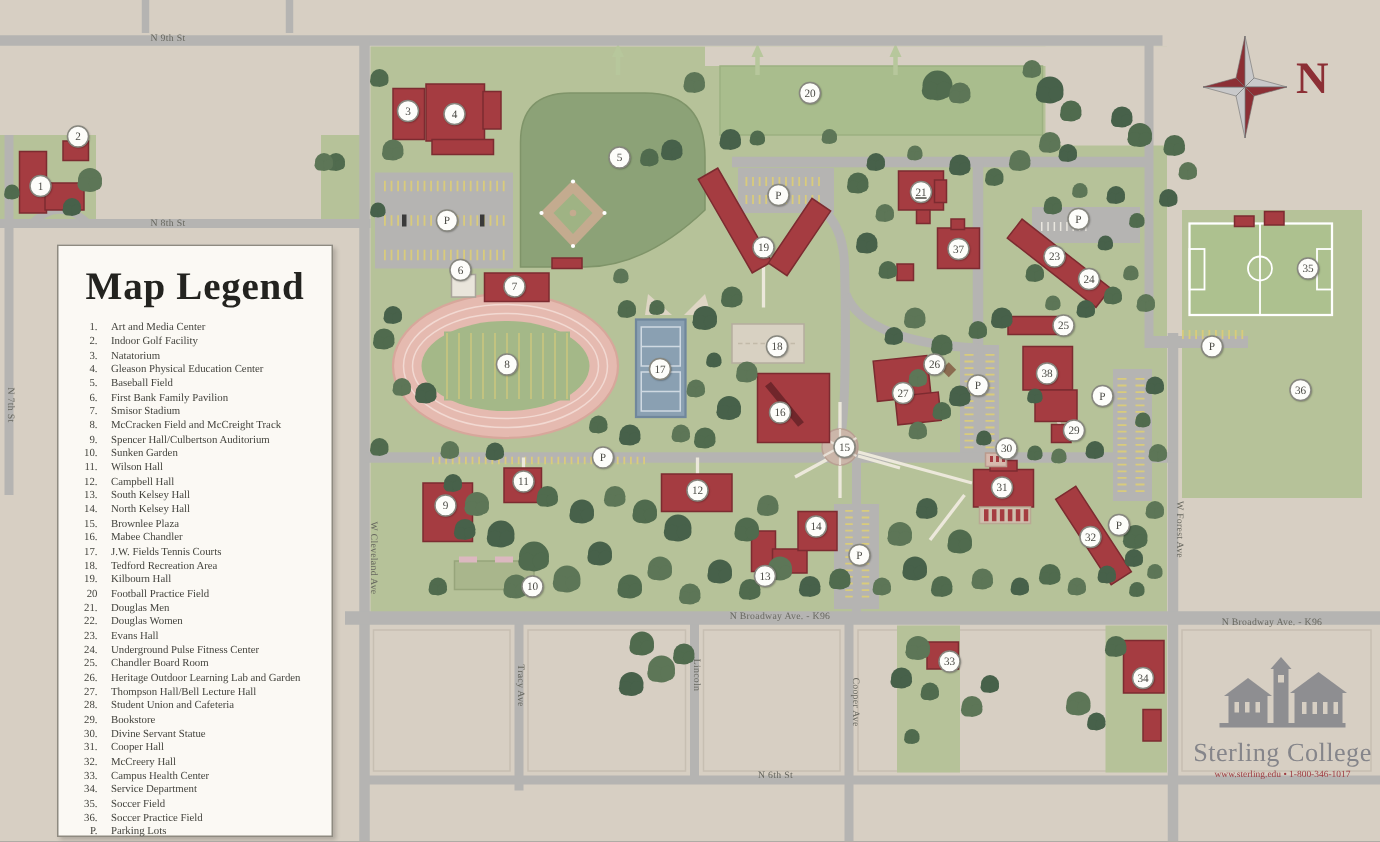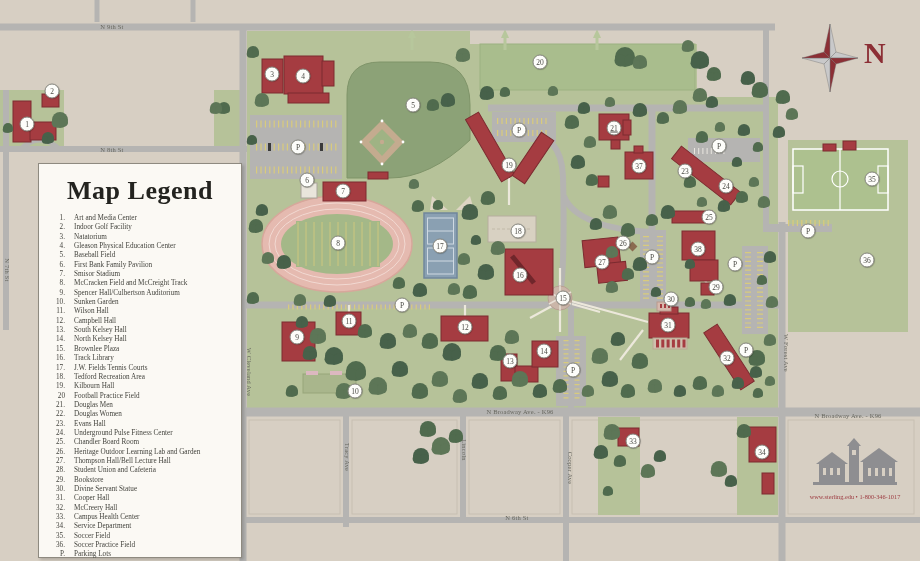--- a/index.html
+++ b/index.html
@@ -8,21 +8,21 @@
   #map-svg{position:absolute;left:0;top:0;}
   
   .marker{position:absolute;width:13px;height:13px;border-radius:50%;
           background:#fdfdfa;border:1px solid #87877f;color:#4c4c46;
           font-size:7.5px;line-height:13px;text-align:center;
           transform:translate(-50%,-50%);box-shadow:.5px .5px 1px rgba(0,0,0,.25);}
   .street{position:absolute;font-size:6.5px;color:#67675f;letter-spacing:.2px;
           white-space:nowrap;transform:translate(-50%,-50%);}
   .street.rot{transform:translate(-50%,-50%) rotate(90deg);}
   
-  #legend{position:absolute;left:38px;top:163px;width:204px;height:395px;
+  #legend{position:absolute;left:38px;top:163px;width:184px;height:395px;
           background:#fbf9f4;border:1px solid #8e8a80;box-shadow:2px 2px 3px rgba(0,0,0,.18);
           box-sizing:border-box;}
   #legend h1{margin:12px 4px 8px;text-align:center;font-size:26px;font-weight:bold;
              color:#23231f;letter-spacing:.5px;}
   .lg-row{display:flex;line-height:9.35px;font-size:7.2px;color:#44443e;}
   .lg-num{width:26px;text-align:right;padding-right:9px;flex:none;}
   .lg-label{flex:1;}
   
   #thompson{position:absolute;left:455px;top:13px;width:200px;text-align:center;}
   #thompson .t1{font-size:8px;font-weight:bold;color:#5e5d54;}
@@ -649,31 +649,31 @@
       <div class="marker" style="left: 272px; top: 74px;">3</div>
       <div class="marker" style="left: 303px; top: 76px;">4</div>
       <div class="marker" style="left: 413px; top: 105px;">5</div>
       <div class="marker" style="left: 307px; top: 180px;">6</div>
       <div class="marker" style="left: 343px; top: 191px;">7</div>
       <div class="marker" style="left: 338px; top: 243px;">8</div>
       <div class="marker" style="left: 297px; top: 337px;">9</div>
       <div class="marker" style="left: 323px; top: 391px; margin-left: 32px;">10</div>
       <div class="marker" style="left: 349px; top: 321px;">11</div>
       <div class="marker" style="left: 465px; top: 327px;">12</div>
-      <div class="marker" style="left: 510px; top: 361px;">13</div>
+      <div class="marker" style="left: 510px; top: 384px;">13</div>
       <div class="marker" style="left: 544px; top: 351px;">14</div>
       <div class="marker" style="left: 563px; top: 298px;">15</div>
       <div class="marker" style="left: 520px; top: 275px;">16</div>
       <div class="marker" style="left: 440px; top: 246px;">17</div>
       <div class="marker" style="left: 518px; top: 231px;">18</div>
       <div class="marker" style="left: 509px; top: 165px;">19</div>
       <div class="marker" style="left: 540px; top: 62px;">20</div>
       <div class="marker" style="left: 614px; top: 128px; text-decoration: underline;">21</div>
       <div class="marker" style="left: 639px; top: 166px;">37</div>
-      <div class="marker" style="left: 685px; top: 171px;">23</div>
+      <div class="marker" style="left: 703px; top: 171px;">23</div>
       <div class="marker" style="left: 726px; top: 186px;">24</div>
       <div class="marker" style="left: 709px; top: 217px;">25</div>
       <div class="marker" style="left: 623px; top: 243px;">26</div>
       <div class="marker" style="left: 602px; top: 262px;">27</div>
       <div class="marker" style="left: 698px; top: 249px;">38</div>
       <div class="marker" style="left: 716px; top: 287px;">29</div>
       <div class="marker" style="left: 671px; top: 299px;">30</div>
       <div class="marker" style="left: 668px; top: 325px;">31</div>
       <div class="marker" style="left: 727px; top: 358px;">32</div>
       <div class="marker" style="left: 633px; top: 441px;">33</div>
@@ -775,21 +775,21 @@
         <div class="lg-row">
           <span class="lg-num">14.</span>
           <span class="lg-label">North Kelsey Hall</span>
         </div>
         <div class="lg-row">
           <span class="lg-num">15.</span>
           <span class="lg-label">Brownlee Plaza</span>
         </div>
         <div class="lg-row">
           <span class="lg-num">16.</span>
-          <span class="lg-label">Track Library</span>
+          <span class="lg-label">Mabee Chandler</span>
         </div>
         <div class="lg-row">
           <span class="lg-num">17.</span>
           <span class="lg-label">J.W. Fields Tennis Courts</span>
         </div>
         <div class="lg-row">
           <span class="lg-num">18.</span>
           <span class="lg-label">Tedford Recreation Area</span>
         </div>
         <div class="lg-row">
@@ -884,15 +884,16 @@
         <rect x="30" y="30" width="3" height="7" fill="#d7cfc3"></rect>
         <rect x="56" y="22" width="32" height="22"></rect>
         <polygon points="53,24 91,24 72,10"></polygon>
         <rect x="61" y="30" width="3" height="8" fill="#d7cfc3"></rect>
         <rect x="68" y="30" width="3" height="8" fill="#d7cfc3"></rect>
         <rect x="75" y="30" width="3" height="8" fill="#d7cfc3"></rect>
         <rect x="82" y="30" width="3" height="8" fill="#d7cfc3"></rect>
         <rect x="6" y="44" width="84" height="3"></rect>
       </g>
     </svg>
+    <div class="lname">Sterling College</div>
     <div class="ltag">www.sterling.edu  •  1-800-346-1017</div>
   </div>
 </div>
 
 </body></html>

